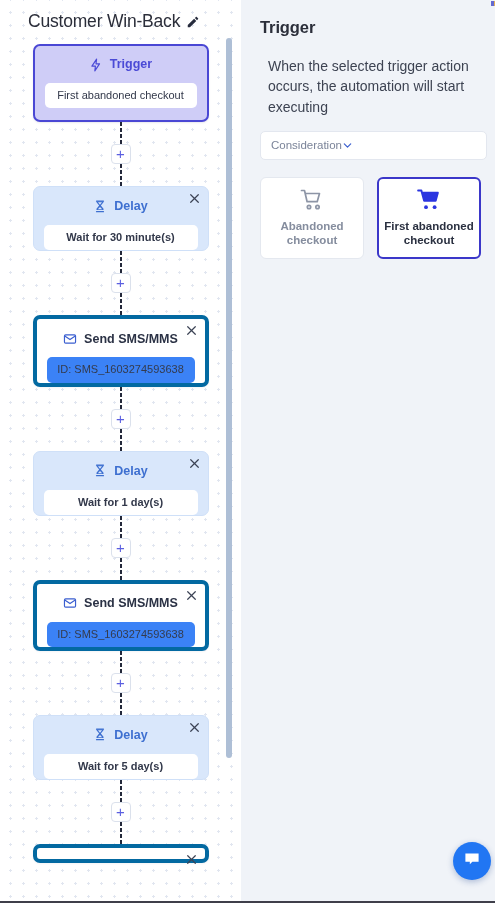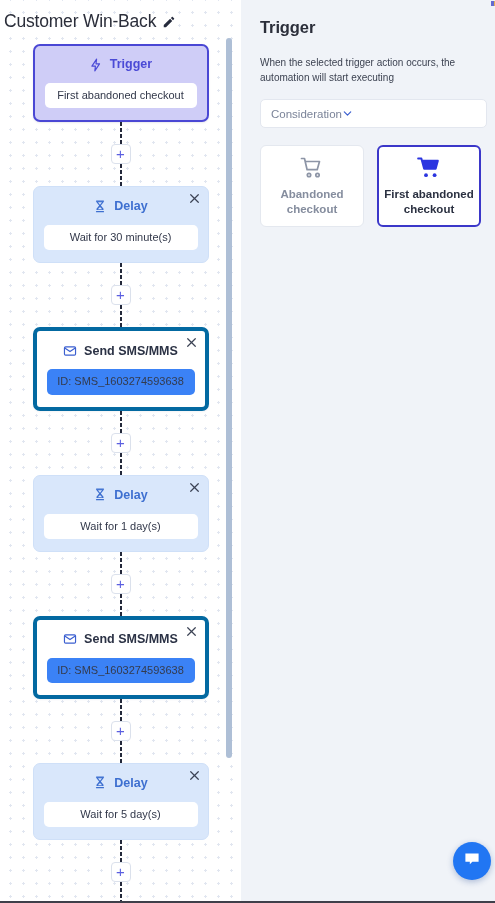--- a/index.html
+++ b/index.html
@@ -44,21 +44,21 @@
   .canvas-inner {
     position: relative;
     width: 241px;
     height: 901px;
     padding: 0;
   }
 
   .flow-title {
     position: absolute;
     top: 11px;
-    left: 4px;
+    left: 28px;
     font-size: 17.5px;
     color: #2b2e3a;
     letter-spacing: -0.2px;
     display: flex;
     align-items: center;
     gap: 6px;
     white-space: nowrap;
   }
   .pencil-icon { display:inline-block; width:14px; height:14px; line-height:0; }
 
@@ -70,21 +70,21 @@
     width: 241px;
     display: flex;
     flex-direction: column;
     align-items: center;
   }
 
   .node {
     position: relative;
     width: 176px;
     border-radius: 7px;
-    padding: 11px 10px 12px;
+    padding: 11px 10px 0;
   }
 
   .node-trigger {
     background: #cfcdf7;
     border: 2px solid #4a47d4;
     padding: 10px 10px 12px;
     box-shadow: 0 1px 2px rgba(40,40,90,.10);
   }
   .node-delay {
     background: #d9e7fb;
@@ -115,21 +115,21 @@
   .node-body {
     margin-top: 10px;
     border-radius: 5px;
     text-align: center;
     font-size: 11px;
     color: #3a4152;
     padding: 6px 6px;
     line-height: 1.2;
   }
   .node-trigger .node-body { background:#ffffff; color:#32384a; }
-  .node-delay   .node-body { background:#ffffff; color:#32384a; }
+  .node-delay   .node-body { background:#ffffff; color:#32384a;font-weight:bold; }
   .node-sms     .node-body { background:#3b82f6; color:#343b4d; }
 
   .node-close {
     position: absolute;
     top: 5px;
     right: 7px;
     width: 13px;
     height: 13px;
     line-height: 0;
     cursor: pointer;
@@ -183,24 +183,25 @@
   .panel-title {
     font-size: 16.5px;
     color: #2b2e3a;
     font-weight: bold;
     letter-spacing: -0.1px;
     margin-top: 6px;
   }
 
   .panel-desc {
     margin-top: 19px;
-    font-size: 10px;
+    font-size: 14px;
     color: #3d4352;
     line-height: 1.45;
     max-width: 226px;
+    margin-left: 8px;
   }
 
   .select-box {
     margin-top: 14px;
     width: 227px;
     height: 29px;
     background: #ffffff;
     border: 1px solid #e3e7ef;
     border-radius: 5px;
     display: flex;

